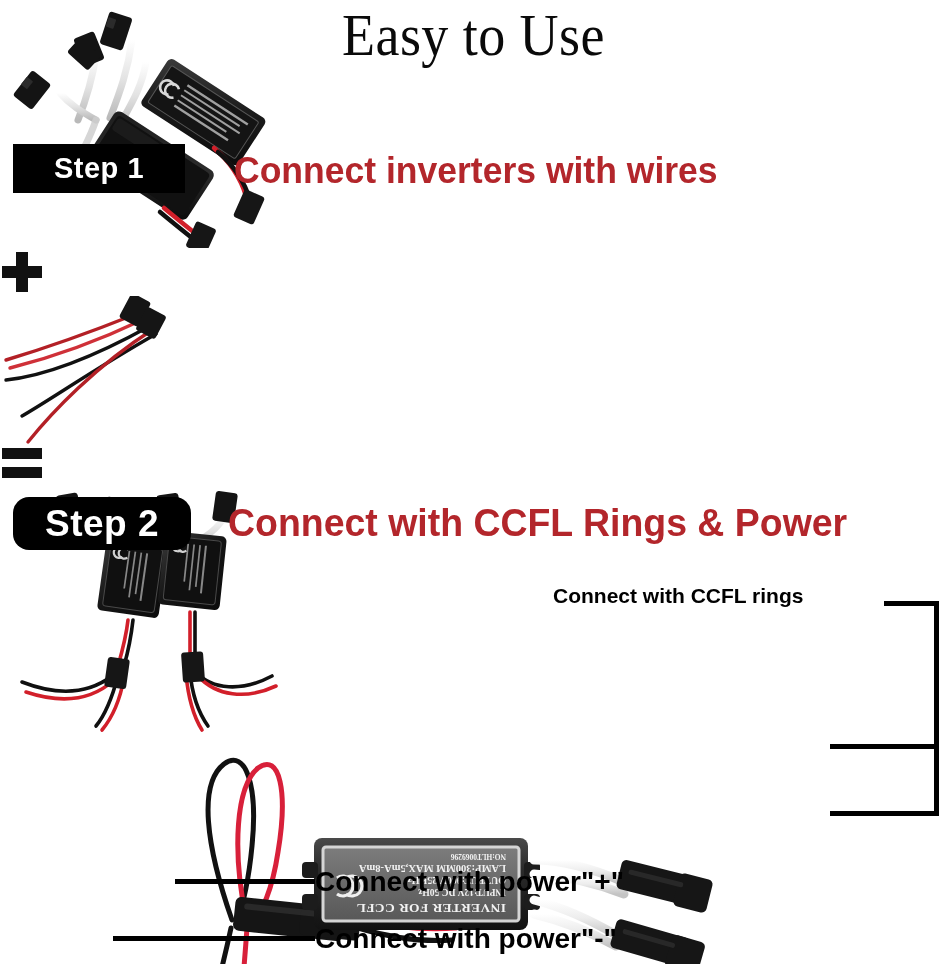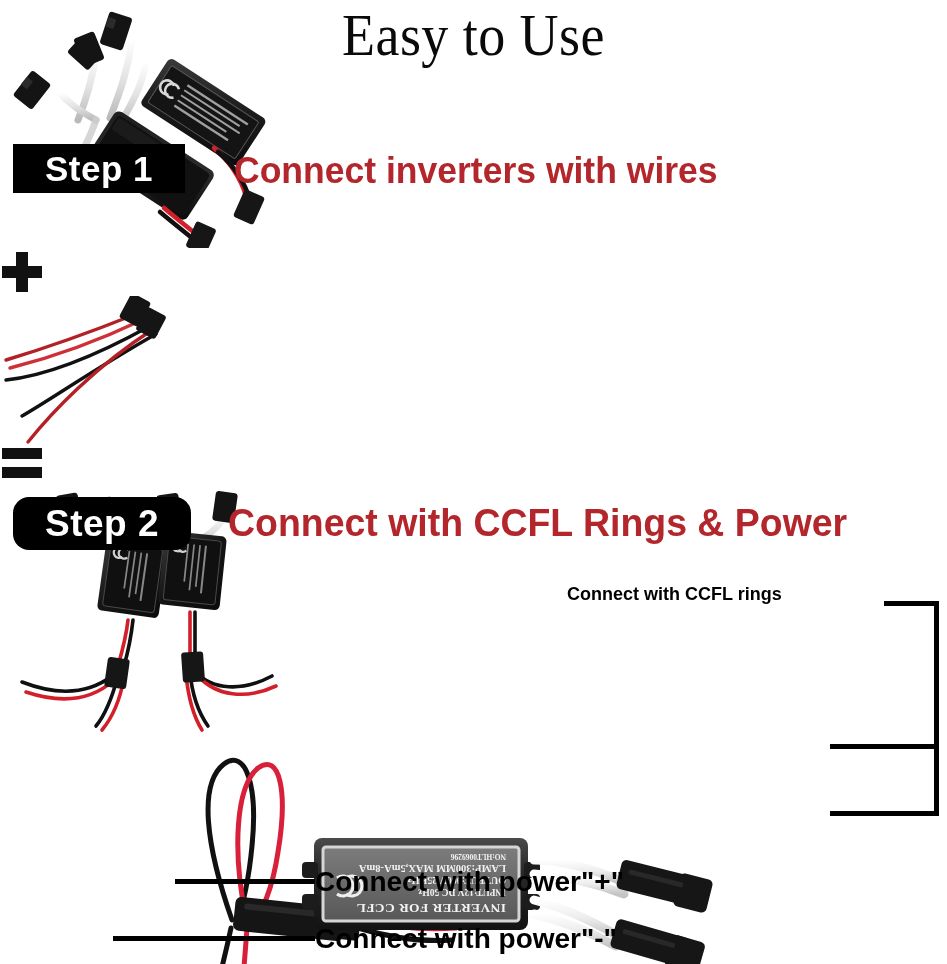--- a/index.html
+++ b/index.html
@@ -38,21 +38,21 @@
     background: #000000;
     color: #ffffff;
     font-family: "Liberation Sans", sans-serif;
     font-weight: 700;
     text-align: center;
     letter-spacing: 0.5px;
   }
   .step1-badge {
     left: 13px;  top: 144px;
     width: 172px; height: 49px;
-    font-size: 35px; line-height: 49px;
+    font-size: 29px; line-height: 49px;
   }
   .step2-badge {
     left: 13px;  top: 497px;
     width: 178px; height: 53px;
     font-size: 37px; line-height: 53px; border-radius: 16px;
   }
 
   
   .step-heading {
     position: absolute;
@@ -75,21 +75,21 @@
   }
 
   
   .callout {
     position: absolute;
     color: #000000;
     font-family: "Liberation Sans", sans-serif;
     font-weight: 700;
     white-space: nowrap;
   }
-  .callout-ccfl { left: 567px; top: 584px; font-size: 18px; }
+  .callout-ccfl { left: 553px; top: 584px; font-size: 21px; }
   .callout-pos  { left: 315px; top: 866px; font-size: 28px; }
   .callout-neg  { left: 315px; top: 923px; font-size: 28px; }
 
   
   .rule { position: absolute; background: #000; }
 
   
   .lead-ccfl-h   { left: 884px; top: 601px;  width: 55px;  height: 5px; }
   .brk-right-v   { left: 934px; top: 601px;  width: 5px;   height: 215px; }
   .brk-right-h1  { left: 830px; top: 744px;  width: 109px; height: 5px; }

